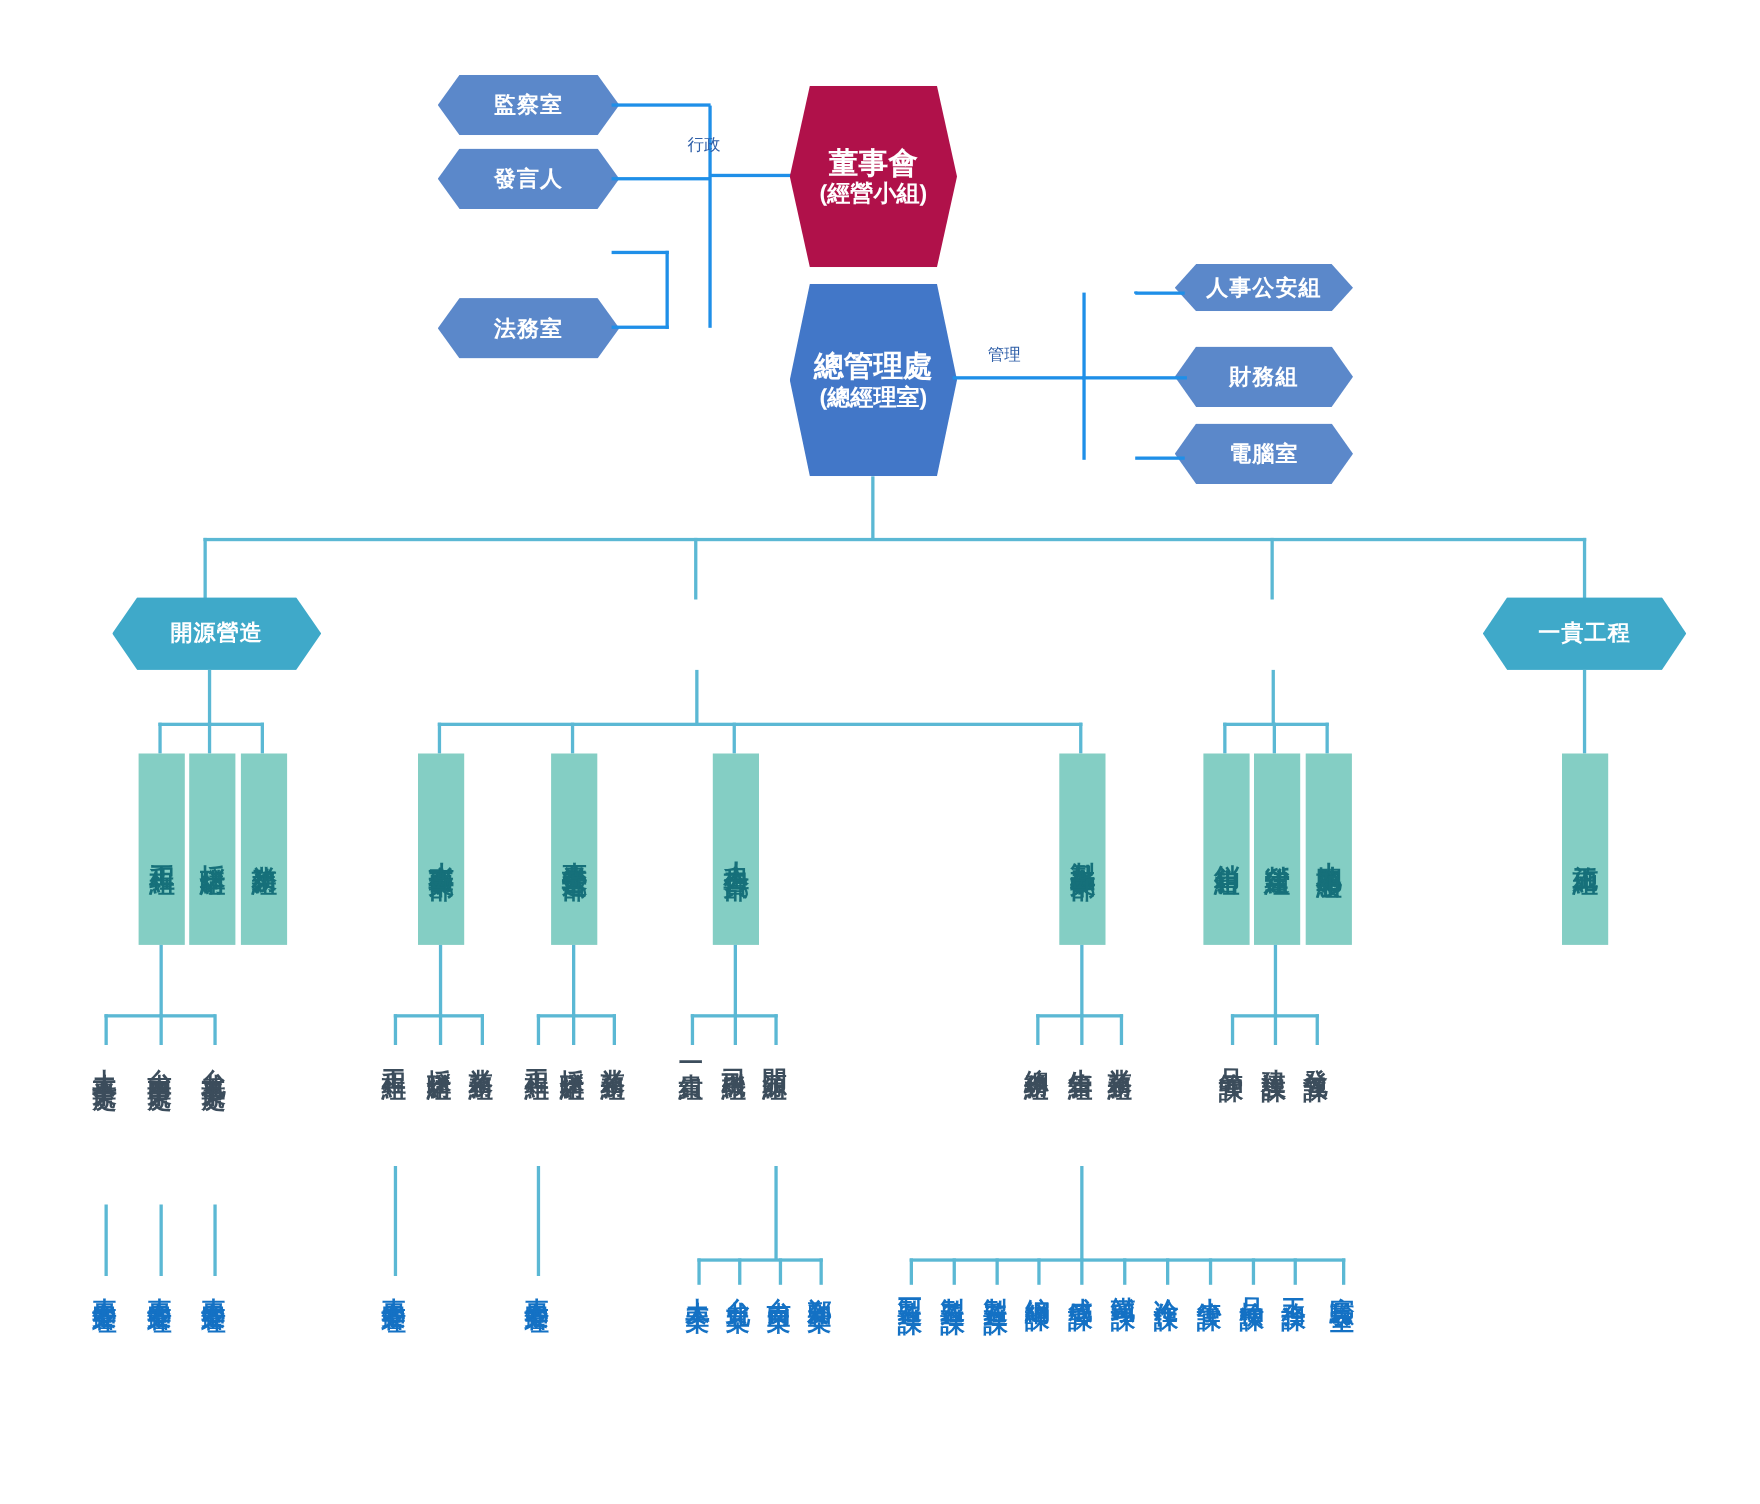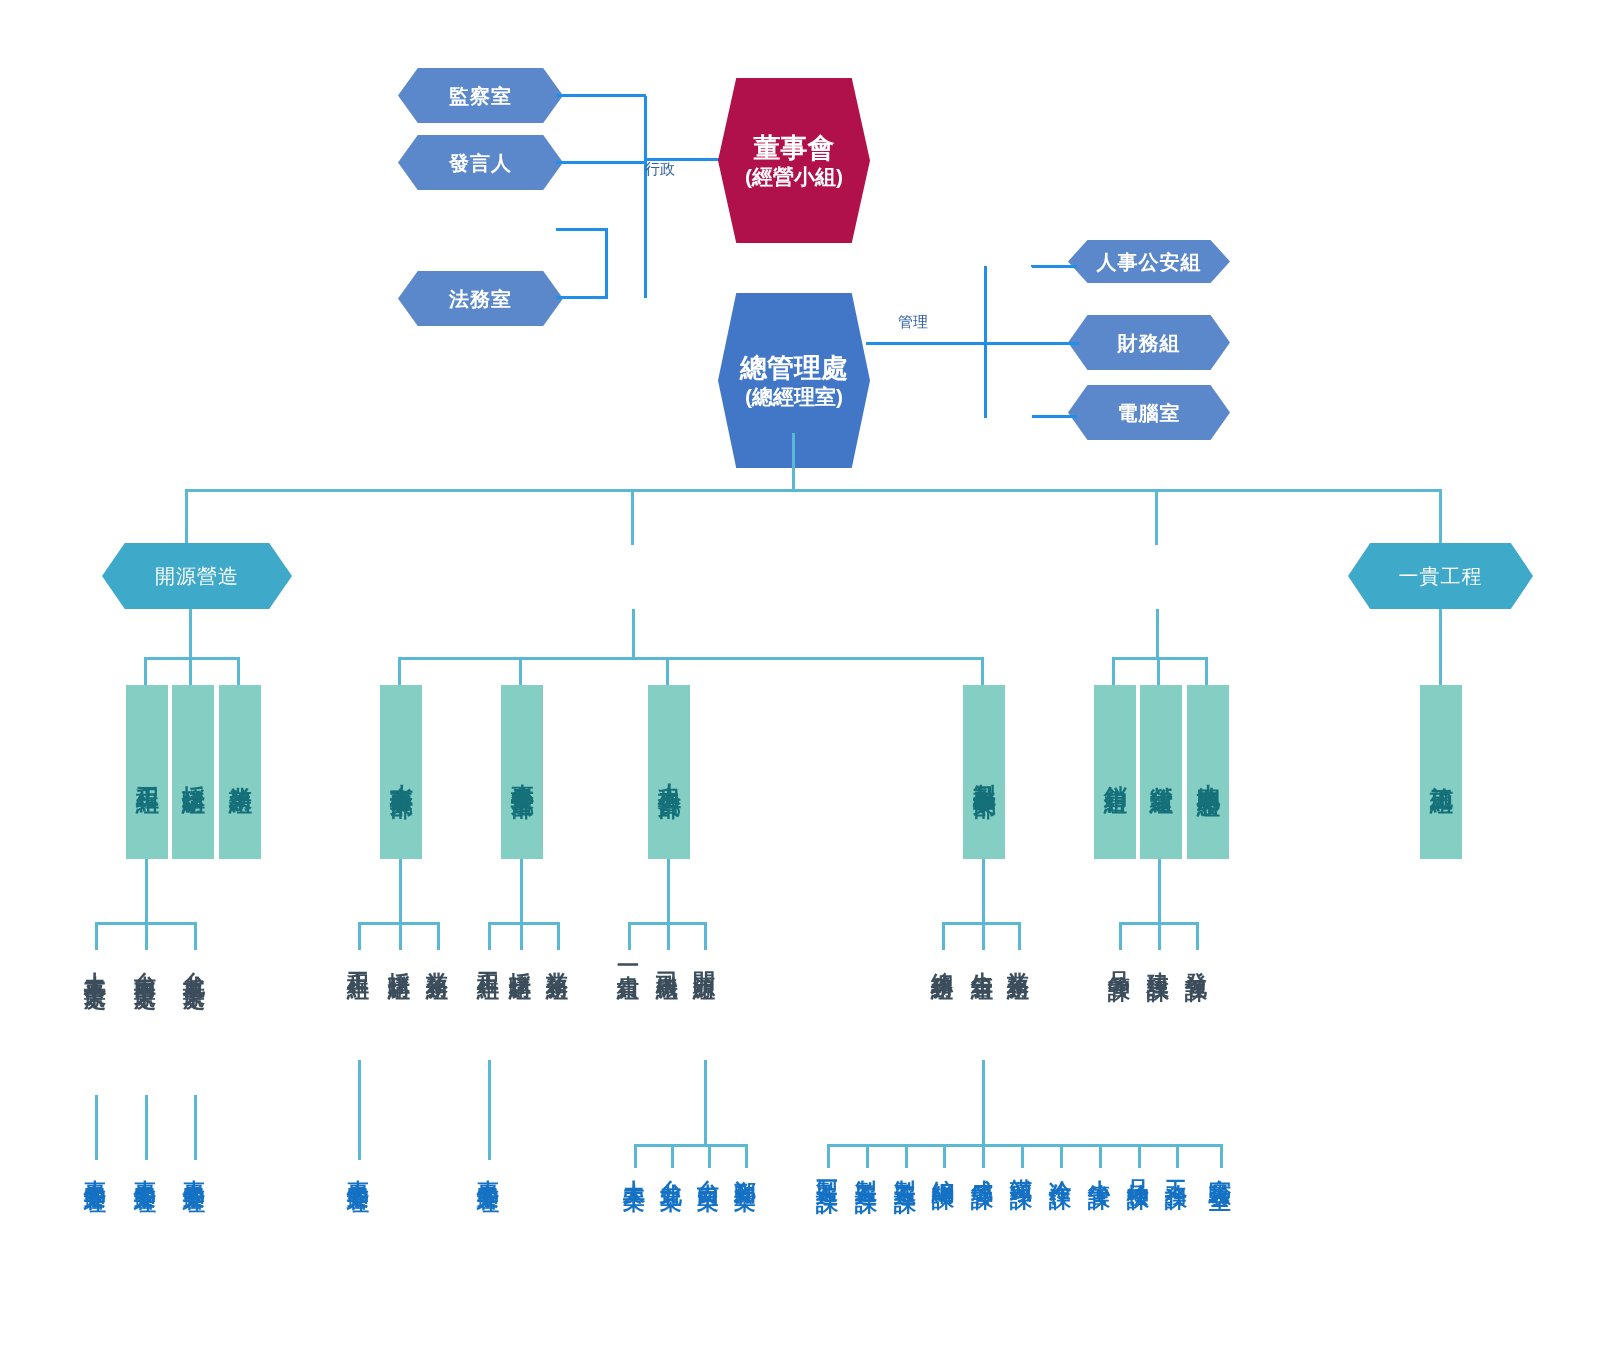--- a/index.html
+++ b/index.html
@@ -33,21 +33,21 @@
     clip-path:polygon(12% 0,88% 0,100% 50%,88% 100%,12% 100%,0 50%);
   }
   .hex.blue{background:#5b88ca;}
   .hex.crimson{background:#b0114a;text-align:right;}
   .hex.royal{background:#4277c8;}
   .hex.teal{background:#3fa9c9;}
 
   .hex-small{font-size:20px;font-weight:700;letter-spacing:1px;}
   .hex-big-l1{font-size:27px;font-weight:700;}
   .hex-big-l2{font-size:21px;font-weight:700;}
-  .hex-div{font-size:20px;font-weight:400;letter-spacing:1px;}
+  .hex-div{font-size:20px;font-weight:700;letter-spacing:1px;}
 
   
   .edge-label{
     position:absolute;
     font-size:15px;
     color:#2f5fa8;
     font-weight:400;
     white-space:nowrap;
   }
 
@@ -100,28 +100,28 @@
   </div>
 
   <div class="ln" style="left:645px;top:158px;width:80px;height:3px;"></div>
   <div class="ln" style="left:644px;top:96px;width:3px;height:202px;"></div>
   <div class="ln" style="left:556px;top:94px;width:90px;height:3px;"></div>
   <div class="ln" style="left:556px;top:161px;width:90px;height:3px;"></div>
   <div class="ln" style="left:556px;top:228px;width:52px;height:3px;"></div>
   <div class="ln" style="left:605px;top:228px;width:3px;height:71px;"></div>
   <div class="ln" style="left:556px;top:296px;width:52px;height:3px;"></div>
 
-  <div class="edge-label" style="left:645px;top:122px;margin-top:38px;">行政</div>
+  <div class="edge-label" style="left:625px;top:122px;">行政</div>
 
   <div class="hex crimson" style="left:718px;top:78px;width:152px;height:165px;">
     <span class="hex-big-l1">董事會</span>
     <span class="hex-big-l2">(經營小組)</span>
   </div>
 
-  <div class="hex royal" style="left:718px;top:258px;width:152px;height:175px;margin-top:35px;">
+  <div class="hex royal" style="left:718px;top:258px;width:152px;height:175px;">
     <span class="hex-big-l1">總管理處</span>
     <span class="hex-big-l2">(總經理室)</span>
   </div>
 
   <div class="hex blue hex-small" style="left:1068px;top:240px;width:162px;height:43px;">
     <span>人事公安組</span>
   </div>
   <div class="hex blue hex-small" style="left:1068px;top:385px;width:162px;height:55px;">
     <span>電腦室</span>
   </div>

